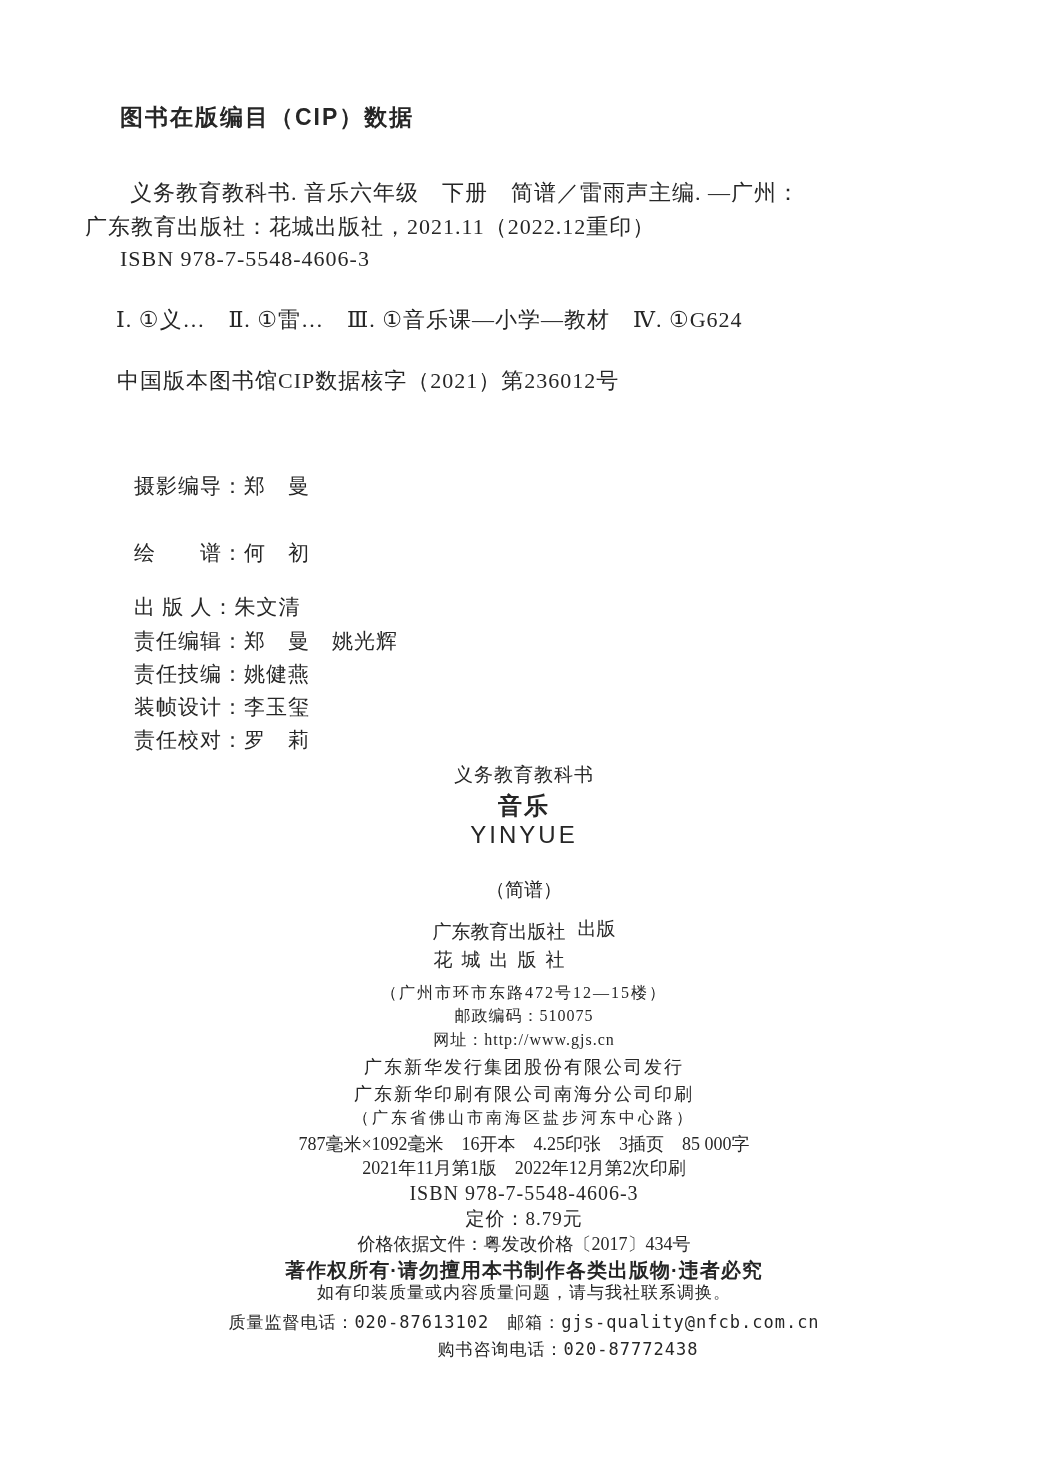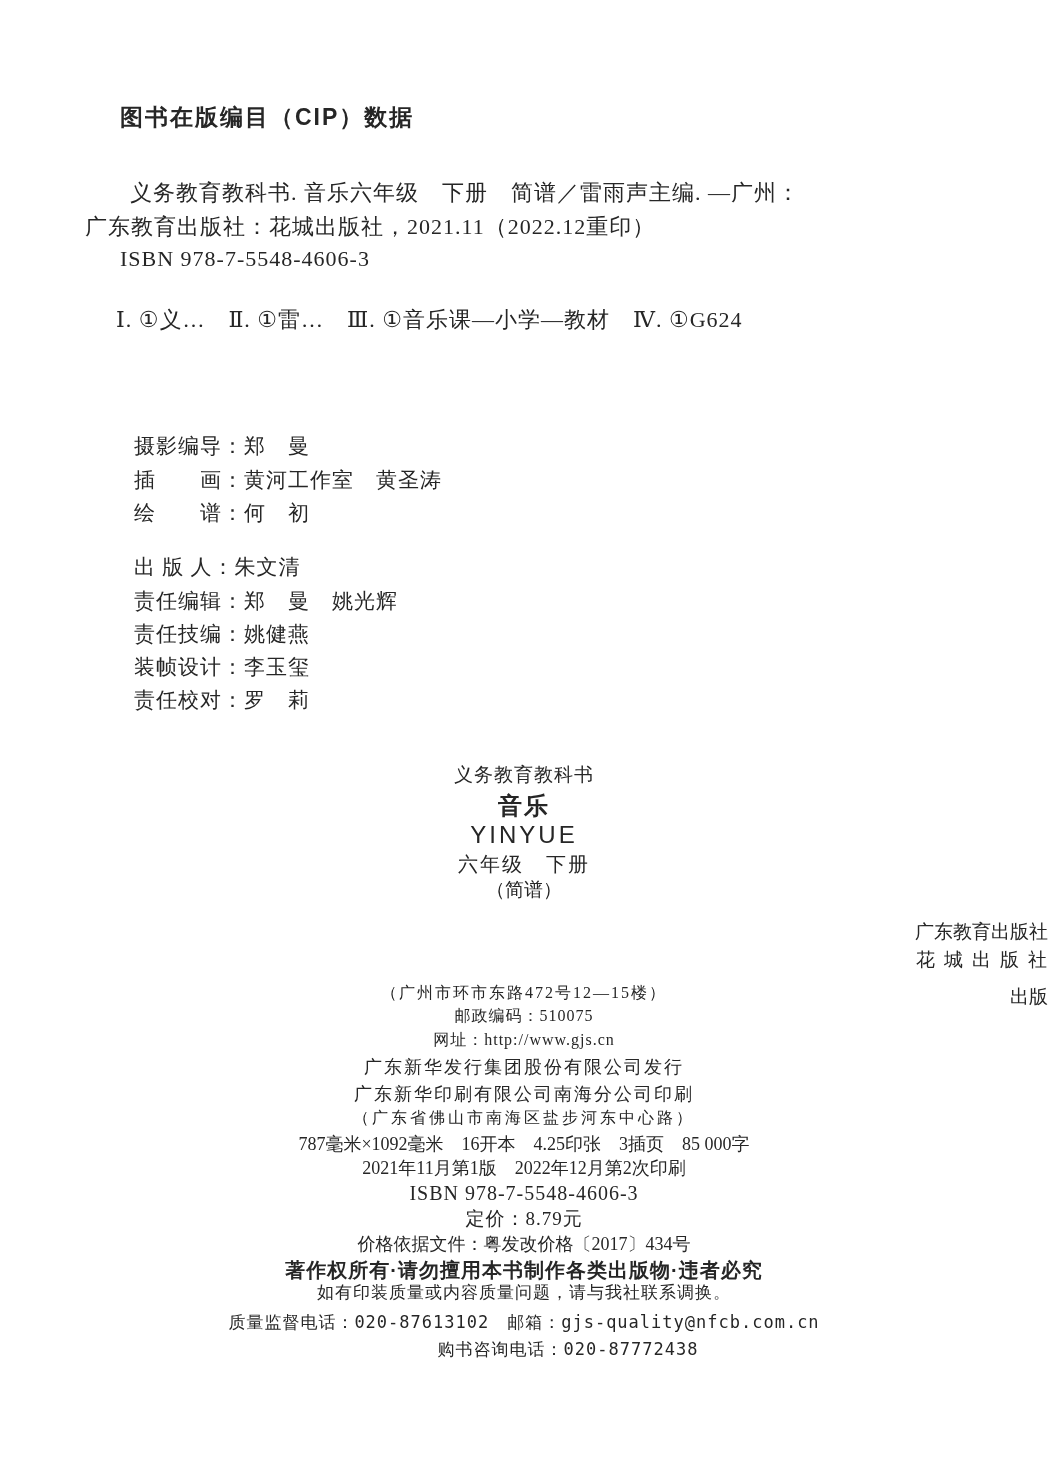--- a/index.html
+++ b/index.html
@@ -19,35 +19,35 @@
     font-family:"Liberation Sans","DejaVu Sans",sans-serif;
     font-weight:bold;font-size:23px;letter-spacing:2px;
   }
   .body-line{font-size:22px;letter-spacing:1px;}
   .para1{top:178px;left:130px;}
   .para2{top:212px;left:85px;}
   .isbn-top{top:246px;left:120px;}
   .class-line{top:305px;left:116px;}
   .cip-no{top:366px;left:117px;}
   
-  .credit-row{font-size:21px;letter-spacing:1px;left:134px;}
+  .credit-row{font-size:21px;letter-spacing:1px;left:134px;margin-top:40px;}
   .cr0{top:432px;}.cr1{top:466px;}.cr2{top:499px;}
   .st0{top:553px;}.st1{top:587px;}.st2{top:620px;}.st3{top:653px;}.st4{top:686px;}
   
   .cline{position:absolute;left:0;width:100%;text-align:center;white-space:pre;}
   .series{top:762px;font-size:19px;letter-spacing:1px;}
   .title{top:790px;font-size:24px;font-weight:bold;
          font-family:"Liberation Sans","DejaVu Sans",sans-serif;letter-spacing:2px;}
   .pinyin{top:821px;font-size:24px;
           font-family:"Liberation Sans","DejaVu Sans",sans-serif;letter-spacing:3px;}
   .grade{top:851px;font-size:20px;letter-spacing:2px;}
   .notation{top:877px;font-size:19px;}
   .pubgroup{
     position:absolute;top:918px;left:0;width:100%;
-    display:flex;justify-content:center;align-items:flex-end;gap:12px;flex-direction:column;
+    display:flex;justify-content:center;align-items:flex-start;gap:12px;
   }
   .pubnames{font-size:19px;line-height:28px;text-align:center;}
   .spaced{letter-spacing:9px;margin-right:-9px;}
   .pubword{font-size:19px;margin-top:-2px;}
   .addr{top:983px;font-size:16px;letter-spacing:2px;}
   .postcode{top:1006px;font-size:16px;letter-spacing:1px;}
   .website{top:1030px;font-size:16px;letter-spacing:1px;}
   .distributor{top:1055px;font-size:18px;letter-spacing:2px;}
   .printer{top:1082px;font-size:18px;letter-spacing:2px;}
   .printer-addr{top:1108px;font-size:16px;letter-spacing:3px;}
@@ -71,35 +71,34 @@
 </head>
 <body>
 
 <div class="page">
 
   <div class="abs cip-heading">图书在版编目（CIP）数据</div>
   <div class="abs body-line para1">义务教育教科书. 音乐六年级　下册　简谱／雷雨声主编. —广州：</div>
   <div class="abs body-line para2">广东教育出版社：花城出版社，2021.11（2022.12重印）</div>
   <div class="abs body-line isbn-top">ISBN 978-7-5548-4606-3</div>
   <div class="abs body-line class-line">Ⅰ. ①义…　Ⅱ. ①雷…　Ⅲ. ①音乐课—小学—教材　Ⅳ. ①G624</div>
+  <div class="abs body-line cip-no">中国版本图书馆CIP数据核字（2021）第236012号</div>
 
   <div class="abs credit-row cr0"><span>摄影编导：</span><span>郑　曼</span></div>
-  <div class="abs credit-row cr1"><span>插　　画：</span><span>黄河工作室　黄圣涛</span></div>
   <div class="abs credit-row cr2"><span>绘　　谱：</span><span>何　初</span></div>
 
   <div class="abs credit-row st0"><span>出 版 人：</span><span>朱文清</span></div>
   <div class="abs credit-row st1"><span>责任编辑：</span><span>郑　曼　姚光辉</span></div>
   <div class="abs credit-row st2"><span>责任技编：</span><span>姚健燕</span></div>
   <div class="abs credit-row st3"><span>装帧设计：</span><span>李玉玺</span></div>
   <div class="abs credit-row st4"><span>责任校对：</span><span>罗　莉</span></div>
 
   <div class="cline series">义务教育教科书</div>
   <div class="cline title">音乐</div>
   <div class="cline pinyin">YINYUE</div>
-  <div class="cline grade">六年级　下册</div>
   <div class="cline notation">（简谱）</div>
 
   <div class="pubgroup">
     <div class="pubnames">
       <div>广东教育出版社</div>
       <div class="spaced">花城出版社</div>
     </div>
     <div class="pubword">出版</div>
   </div>
 

